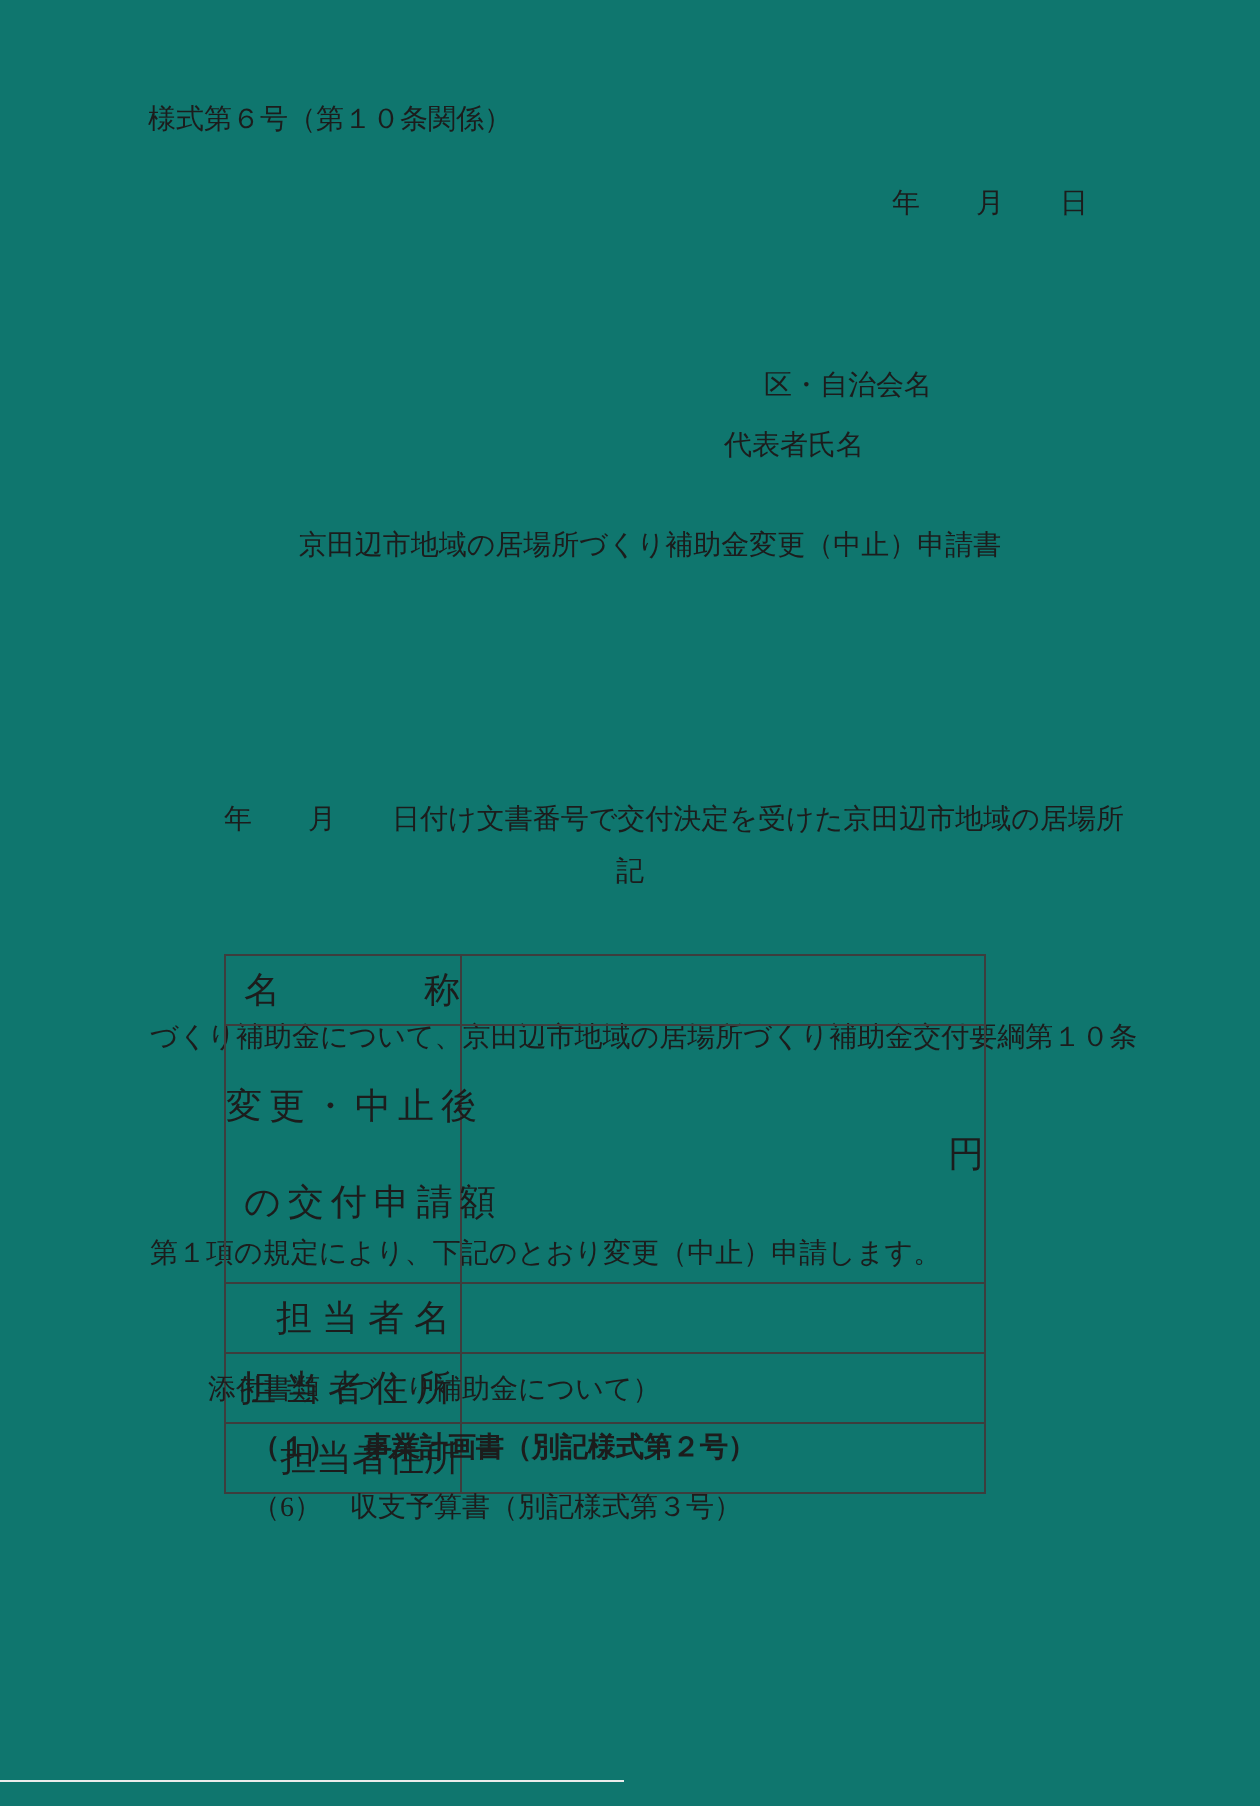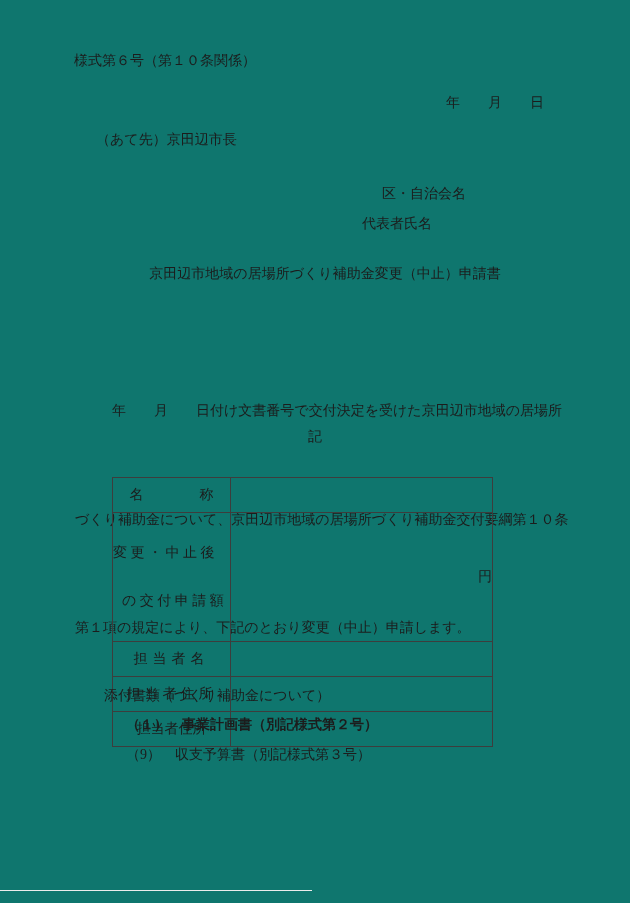--- a/index.html
+++ b/index.html
@@ -28,22 +28,23 @@
 
   table.form-table{
     position:absolute;left:112px;top:477px;width:380px;
     border-collapse:collapse;table-layout:fixed;
   }
   table.form-table td{
     border:1px solid #3d3d3d;
     height:34px;
     padding:0;
     vertical-align:middle;
-    font-size:14px;
+    font-size:18px;
     color:#1c1c1c;
+    text-align:right;
   }
   td.lbl{text-align:center;white-space:pre;}
   td.lbl-amount{line-height:16px;text-align:left;padding-left:4px;}
   td.lbl-amount .l1{display:block;letter-spacing:3.5px;}
   td.lbl-amount .l2{display:block;letter-spacing:3.5px;padding-left:9px;}
   td.lbl-staff{letter-spacing:5px;}
   td.lbl-addr{letter-spacing:4px;}
   td.val{background:transparent;}
   td.val-amount{text-align:right;padding-right:77px;}
 
@@ -55,21 +56,20 @@
 </style>
 </head>
 <body>
 
 <div class="page">
 
   <div class="abs form-number">様式第６号（第１０条関係）</div>
 
   <div class="abs date-line">年　　月　　日</div>
 
-  <div class="abs addressee">（あて先）京田辺市長</div>
 
   <div class="abs group-name">区・自治会名</div>
 
   <div class="abs representative">代表者氏名</div>
 
   <div class="abs doc-title">京田辺市地域の居場所づくり補助金変更（中止）申請書</div>
 
   <div class="abs body-para">
     <div class="body-line indent">年　　月　　日付け文書番号で交付決定を受けた京田辺市地域の居場所</div>
     <div class="body-line">づくり補助金について、京田辺市地域の居場所づくり補助金交付要綱第１０条</div>
@@ -105,17 +105,17 @@
       </tr>
       <tr>
         <td class="lbl">担当者住所</td>
         <td class="val"></td>
       </tr>
     </tbody>
   </table>
 
   <div class="abs attach-header">添付書類（づくり補助金について）</div>
   <div class="abs attach-item-1">（１）　事業計画書（別記様式第２号）</div>
-  <div class="abs attach-item-2">（9）　収支予算書（別記様式第３号）</div>
+  <div class="abs attach-item-2">（6）　収支予算書（別記様式第３号）</div>
 
   <div class="page-edge"></div>
 
 </div>
 
 </body></html>

